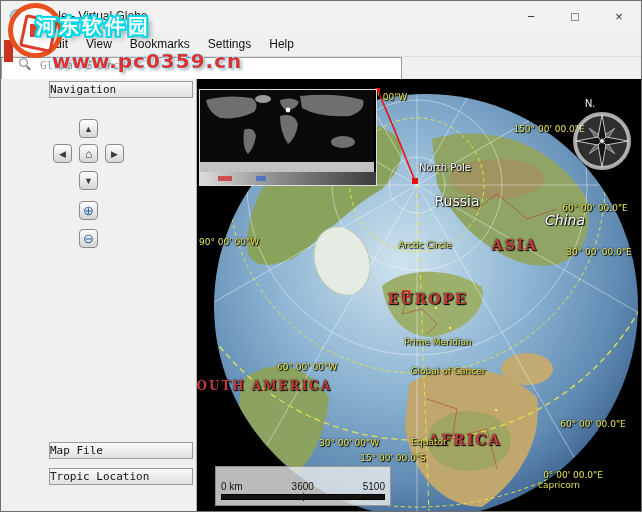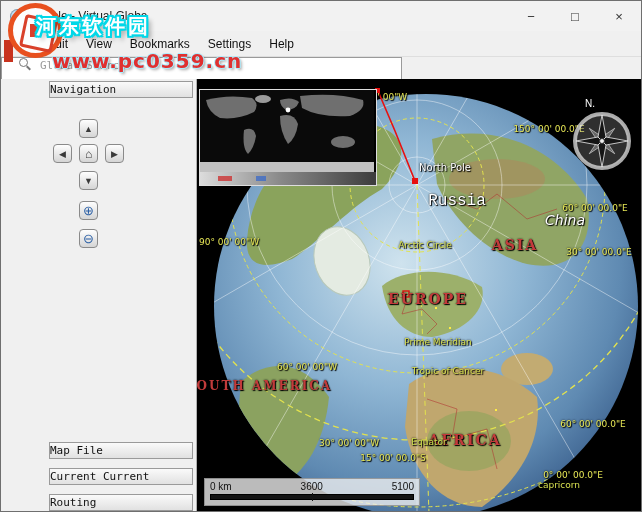--- a/index.html
+++ b/index.html
@@ -53,22 +53,22 @@
 
   .overview{position:absolute;left:2px;top:10px;width:176px;border:1px solid #ddd;background:#000;z-index:5;}
   .overview svg{display:block;}
   .overview-strip{height:13px;background:linear-gradient(90deg,#dcdcdc,#8a8a8a 45%,#3c3c3c);position:relative;}
   .overview-strip::before{content:"";position:absolute;left:18px;top:4px;width:14px;height:5px;background:#c33;opacity:.8;}
   .overview-strip::after{content:"";position:absolute;left:56px;top:4px;width:10px;height:5px;background:#36c;opacity:.7;}
 
   .compass{position:absolute;left:373px;top:30px;width:64px;height:64px;z-index:5;}
   .compass-label{position:absolute;left:388px;top:19px;color:#fff;font-size:10px;z-index:6;text-shadow:0 0 2px #000;}
 
-  .scalebar{position:absolute;left:7px;bottom:5px;width:216px;background:rgba(240,240,240,.78);
-    border:1px solid rgba(110,110,110,.6);padding:2px 5px 5px;box-sizing:border-box;z-index:5;}
+  .scalebar{position:absolute;left:18px;bottom:5px;width:176px;background:rgba(240,240,240,.78);
+    border:1px solid rgba(110,110,110,.6);padding:14px 5px 5px;box-sizing:border-box;z-index:5;}
   .scale-labels{display:flex;justify-content:space-between;font-size:10px;color:#111;margin-bottom:2px;}
   .scale-ruler{height:4px;background:#141414;border:1px solid #000;position:relative;}
   .scale-ruler::before{content:"";position:absolute;left:50%;top:-2px;width:1px;height:8px;background:#141414;}
 
   
   .wm{pointer-events:none;}
   .wm-logo{position:absolute;left:8px;top:3px;width:55px;height:55px;border-radius:50%;
     background:#fdfdfd;border:5px solid #e8501e;box-sizing:border-box;z-index:120;}
   .wm-logo::before{content:"";position:absolute;left:9px;top:9px;width:27px;height:27px;
     border:3px solid #d9402a;border-radius:4px;transform:rotate(12deg);}
@@ -120,22 +120,21 @@
 
       <button class="nav-btn" style="left:78px;top:40px;">▲</button>
       <button class="nav-btn" style="left:52px;top:65px;">◀</button>
       <button class="nav-btn" style="left:78px;top:65px;font-size:12px;">⌂</button>
       <button class="nav-btn" style="left:104px;top:65px;">▶</button>
       <button class="nav-btn" style="left:78px;top:92px;">▼</button>
       <button class="nav-btn zoom" style="left:78px;top:122px;">⊕</button>
       <button class="nav-btn zoom" style="left:78px;top:150px;">⊖</button>
 
       <div class="panel-header ph-mapview">Map File</div>
-      <div class="panel-header ph-curloc">Current Current</div>
-      <div class="panel-header ph-routing">Routing</div>
+      <div class="panel-header ph-curloc">Tropic Location</div>
     </div>
 
     <div class="map">
 
       <svg class="globe-svg" width="446" height="434" viewBox="0 0 446 434">
         <defs>
           <radialGradient id="gOcean" cx="0.44" cy="0.40" r="0.65">
             <stop offset="0" stop-color="#cfe3ee"></stop>
             <stop offset="0.45" stop-color="#8fb6d4"></stop>
             <stop offset="0.8" stop-color="#5f8ab2"></stop>
@@ -229,31 +228,31 @@
             <polygon points="58,32 36,28 32,32 36,36"></polygon>
           </g>
           <circle cx="32" cy="32" r="2.5" fill="#eee" stroke="#333"></circle>
         </svg>
       </div>
 
       <div style="position:absolute;inset:0;z-index:4;">
           <span class="map-label" style="left: 183px; top: 18px; color: rgb(230, 230, 85);">0° 00' 00"W</span>
           <span class="map-label" style="left: 352px; top: 50px; color: rgb(230, 230, 85);">150° 00' 00.0"E</span>
           <span class="map-label" style="left: 248px; top: 88px; color: rgb(255, 255, 255); font-size: 10px;">North Pole</span>
-          <span class="map-label" style="left: 260px; top: 122px; color: rgb(255, 255, 255); font-size: 16px; font-family: Liberation Mono, monospace;">Russia</span>
+          <span class="map-label" style="left: 260px; top: 122px; color: rgb(255, 255, 255); font-size: 14px;">Russia</span>
           <span class="map-label" style="left: 398px; top: 129px; color: rgb(230, 230, 85);">60° 00' 00.0"E</span>
           <span class="map-label" style="left: 368px; top: 141px; color: rgb(255, 255, 255); font-size: 14px; font-style: italic;">China</span>
           <span class="map-label" style="left: 318px; top: 166px; color: rgb(194, 59, 59); font-size: 14px; font-weight: bold; font-family: &quot;DejaVu Serif&quot;, serif; letter-spacing: 2px;">ASIA</span>
           <span class="map-label" style="left: 32px; top: 163px; color: rgb(230, 230, 85);">90° 00' 00"W</span>
           <span class="map-label" style="left: 228px; top: 166px; color: rgb(216, 224, 80);">Arctic Circle</span>
           <span class="map-label" style="left: 402px; top: 173px; color: rgb(230, 230, 85);">30° 00' 00.0"E</span>
           <span class="map-label" style="left: 231px; top: 220px; color: rgb(194, 59, 59); font-size: 14px; font-weight: bold; font-family: &quot;DejaVu Serif&quot;, serif; letter-spacing: 2px;">EUROPE</span>
           <span class="map-label" style="left: 241px; top: 263px; color: rgb(216, 224, 80);">Prime Meridian</span>
           <span class="map-label" style="left: 110px; top: 288px; color: rgb(230, 230, 85);">60° 00' 00"W</span>
-          <span class="map-label" style="left: 251px; top: 292px; color: rgb(216, 224, 80);">Tropic of Cancer</span>
+          <span class="map-label" style="left: 251px; top: 292px; color: rgb(216, 224, 80);">Global of Cancer</span>
           <span class="map-label" style="left: 62px; top: 307px; color: rgb(194, 59, 59); font-size: 12px; font-weight: bold; font-family: &quot;DejaVu Serif&quot;, serif; letter-spacing: 2px;">SOUTH AMERICA</span>
           <span class="map-label" style="left: 396px; top: 345px; color: rgb(230, 230, 85);">60° 00' 00.0"E</span>
           <span class="map-label" style="left: 268px; top: 361px; color: rgb(194, 59, 59); font-size: 14px; font-weight: bold; font-family: &quot;DejaVu Serif&quot;, serif; letter-spacing: 2px;">AFRICA</span>
           <span class="map-label" style="left: 232px; top: 363px; color: rgb(207, 224, 80);">Equator</span>
           <span class="map-label" style="left: 152px; top: 364px; color: rgb(230, 230, 85);">30° 00' 00"W</span>
           <span class="map-label" style="left: 196px; top: 379px; color: rgb(230, 230, 85);">15° 00' 00.0"S</span>
           <span class="map-label" style="left: 376px; top: 396px; color: rgb(230, 230, 85);">0° 00' 00.0"E</span>
           <span class="map-label" style="left: 316px; top: 406px; color: rgb(216, 224, 80); margin-left: 46px;">capricorn</span>
         </div>
 

